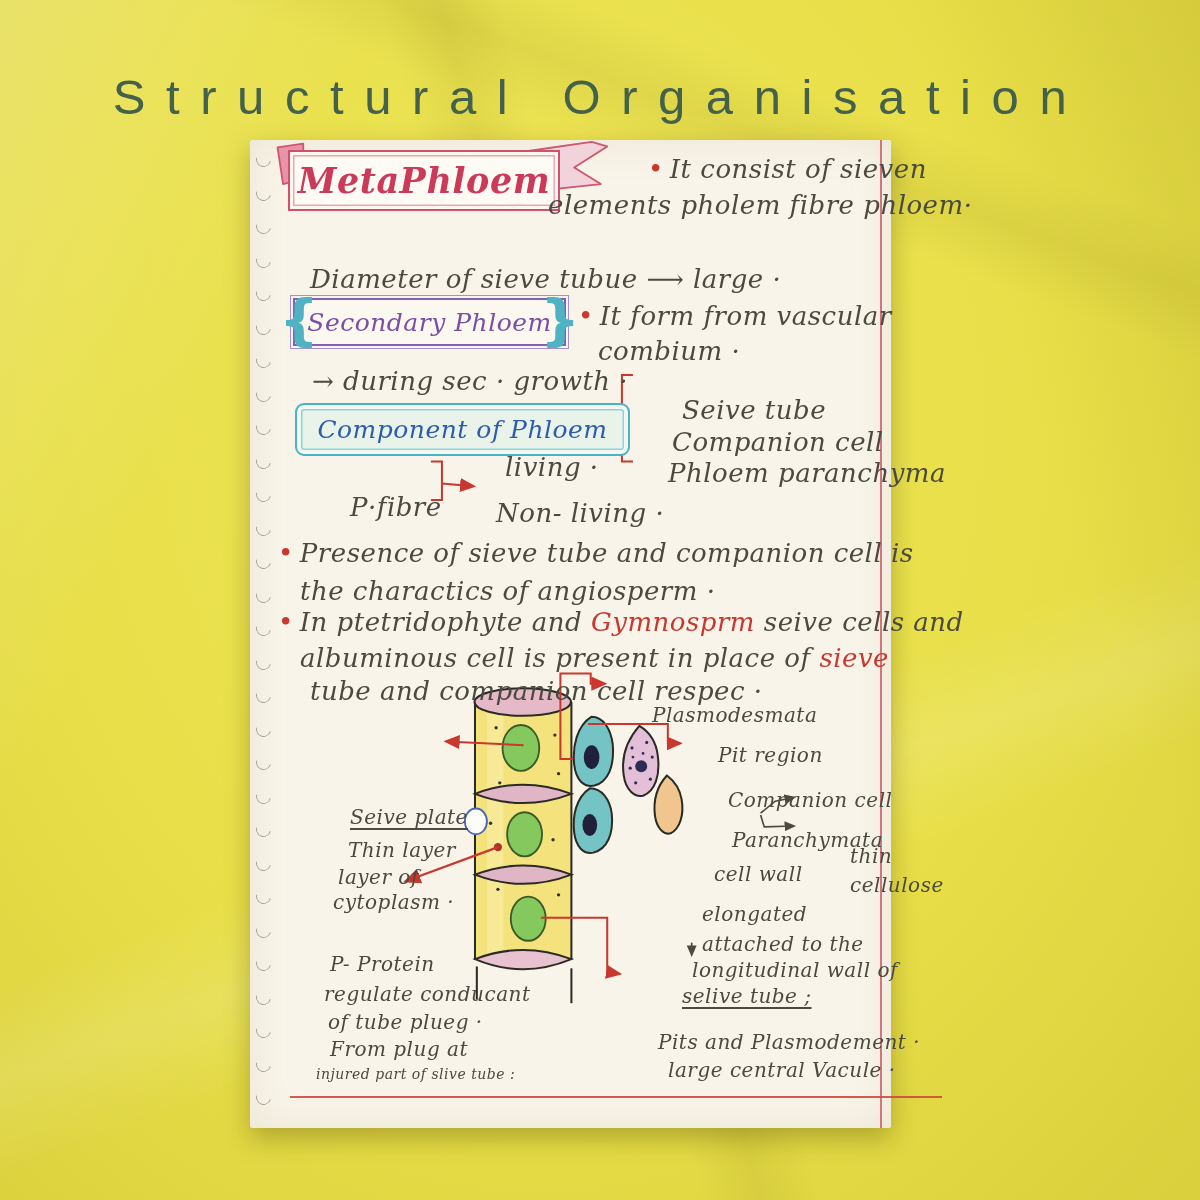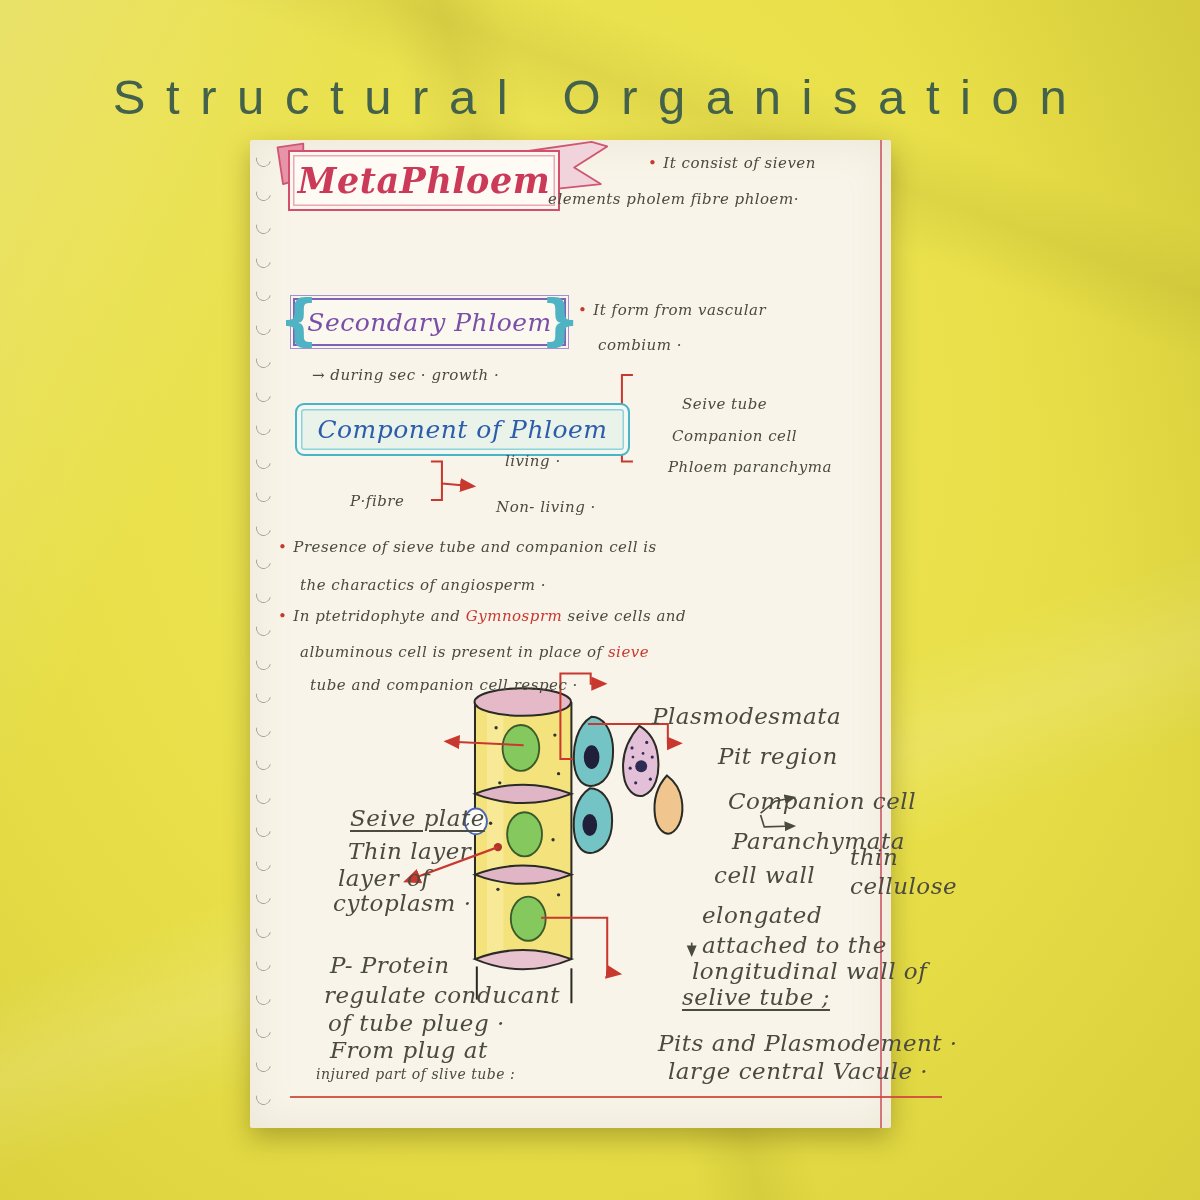--- a/index.html
+++ b/index.html
@@ -24,22 +24,22 @@
     position:absolute;left:250px;top:140px;width:641px;height:988px;
     background:#f8f4e9;border-radius:2px;
     box-shadow:0 10px 26px rgba(90,80,10,.38), inset 0 0 40px rgba(180,170,120,.18);
   }
   .spiral{position:absolute;left:6px;width:13px;height:13px;border:1.6px solid #a9a79c;
     border-radius:50%;border-right-color:transparent;border-top-color:transparent;
     transform:rotate(-30deg);}
   .margin-right{position:absolute;top:0;right:9px;width:2px;height:100%;background:#cf5f68;opacity:.85;}
   .margin-bottom{position:absolute;left:40px;top:956px;width:652px;height:2px;background:#cf4a3f;opacity:.9;}
   .hw{font-family:"DejaVu Serif",serif;font-style:italic;color:#4b4a40;letter-spacing:.5px;}
-  .t{position:absolute;white-space:nowrap;font-size:15px;}
-  .sm{font-size:23px;}
+  .t{position:absolute;white-space:nowrap;font-size:26px;}
+  .sm{font-size:20px;}
   .xs{font-size:14px;}
   .rb{color:#c8382f;font-style:normal;margin-right:6px;}
   .rw{color:#c8382f;}
   .u{text-decoration:underline;text-underline-offset:4px;text-decoration-thickness:1.5px;}
   .banner-box{
     position:absolute;left:38px;top:10px;width:268px;height:57px;
     background:#fdfbf3;border:2.5px solid #d2506e;
     box-shadow:inset 0 0 0 3px #fbf7ee, inset 0 0 0 4.5px #e8a8b8;
     display:flex;align-items:center;justify-content:center;z-index:3;
   }
@@ -191,20 +191,21 @@
     <span class="sec-text hw">Secondary Phloem</span>
     <span class="brace" style="right:-16px;">}</span>
   </div>
 
   <div class="comp-box">
     <span class="comp-text hw">Component of Phloem</span>
   </div>
 
   <div class="t hw" style="left:398px;top:14px;"><span class="rb">•</span><span>It consist of sieven</span></div>
   <div class="t hw" style="left:298px;top:50px;">elements pholem fibre phloem·</div>
+  <div class="t hw" style="left:60px;top:124px;">Diameter of sieve tubue ⟶ large ·</div>
 
   <div class="t hw" style="left:328px;top:161px;"><span class="rb">•</span><span>It form from vascular</span></div>
   <div class="t hw" style="left:348px;top:196px;">combium ·</div>
   <div class="t hw" style="left:62px;top:226px;">→ during sec · growth ·</div>
 
   <div class="t hw" style="left:432px;top:255px;">Seive tube</div>
   <div class="t hw" style="left:422px;top:287px;">Companion cell</div>
   <div class="t hw" style="left:418px;top:318px;">Phloem paranchyma</div>
   <div class="t hw" style="left:255px;top:312px;">living ·</div>
   <div class="t hw" style="left:100px;top:352px;">P·fibre</div>

